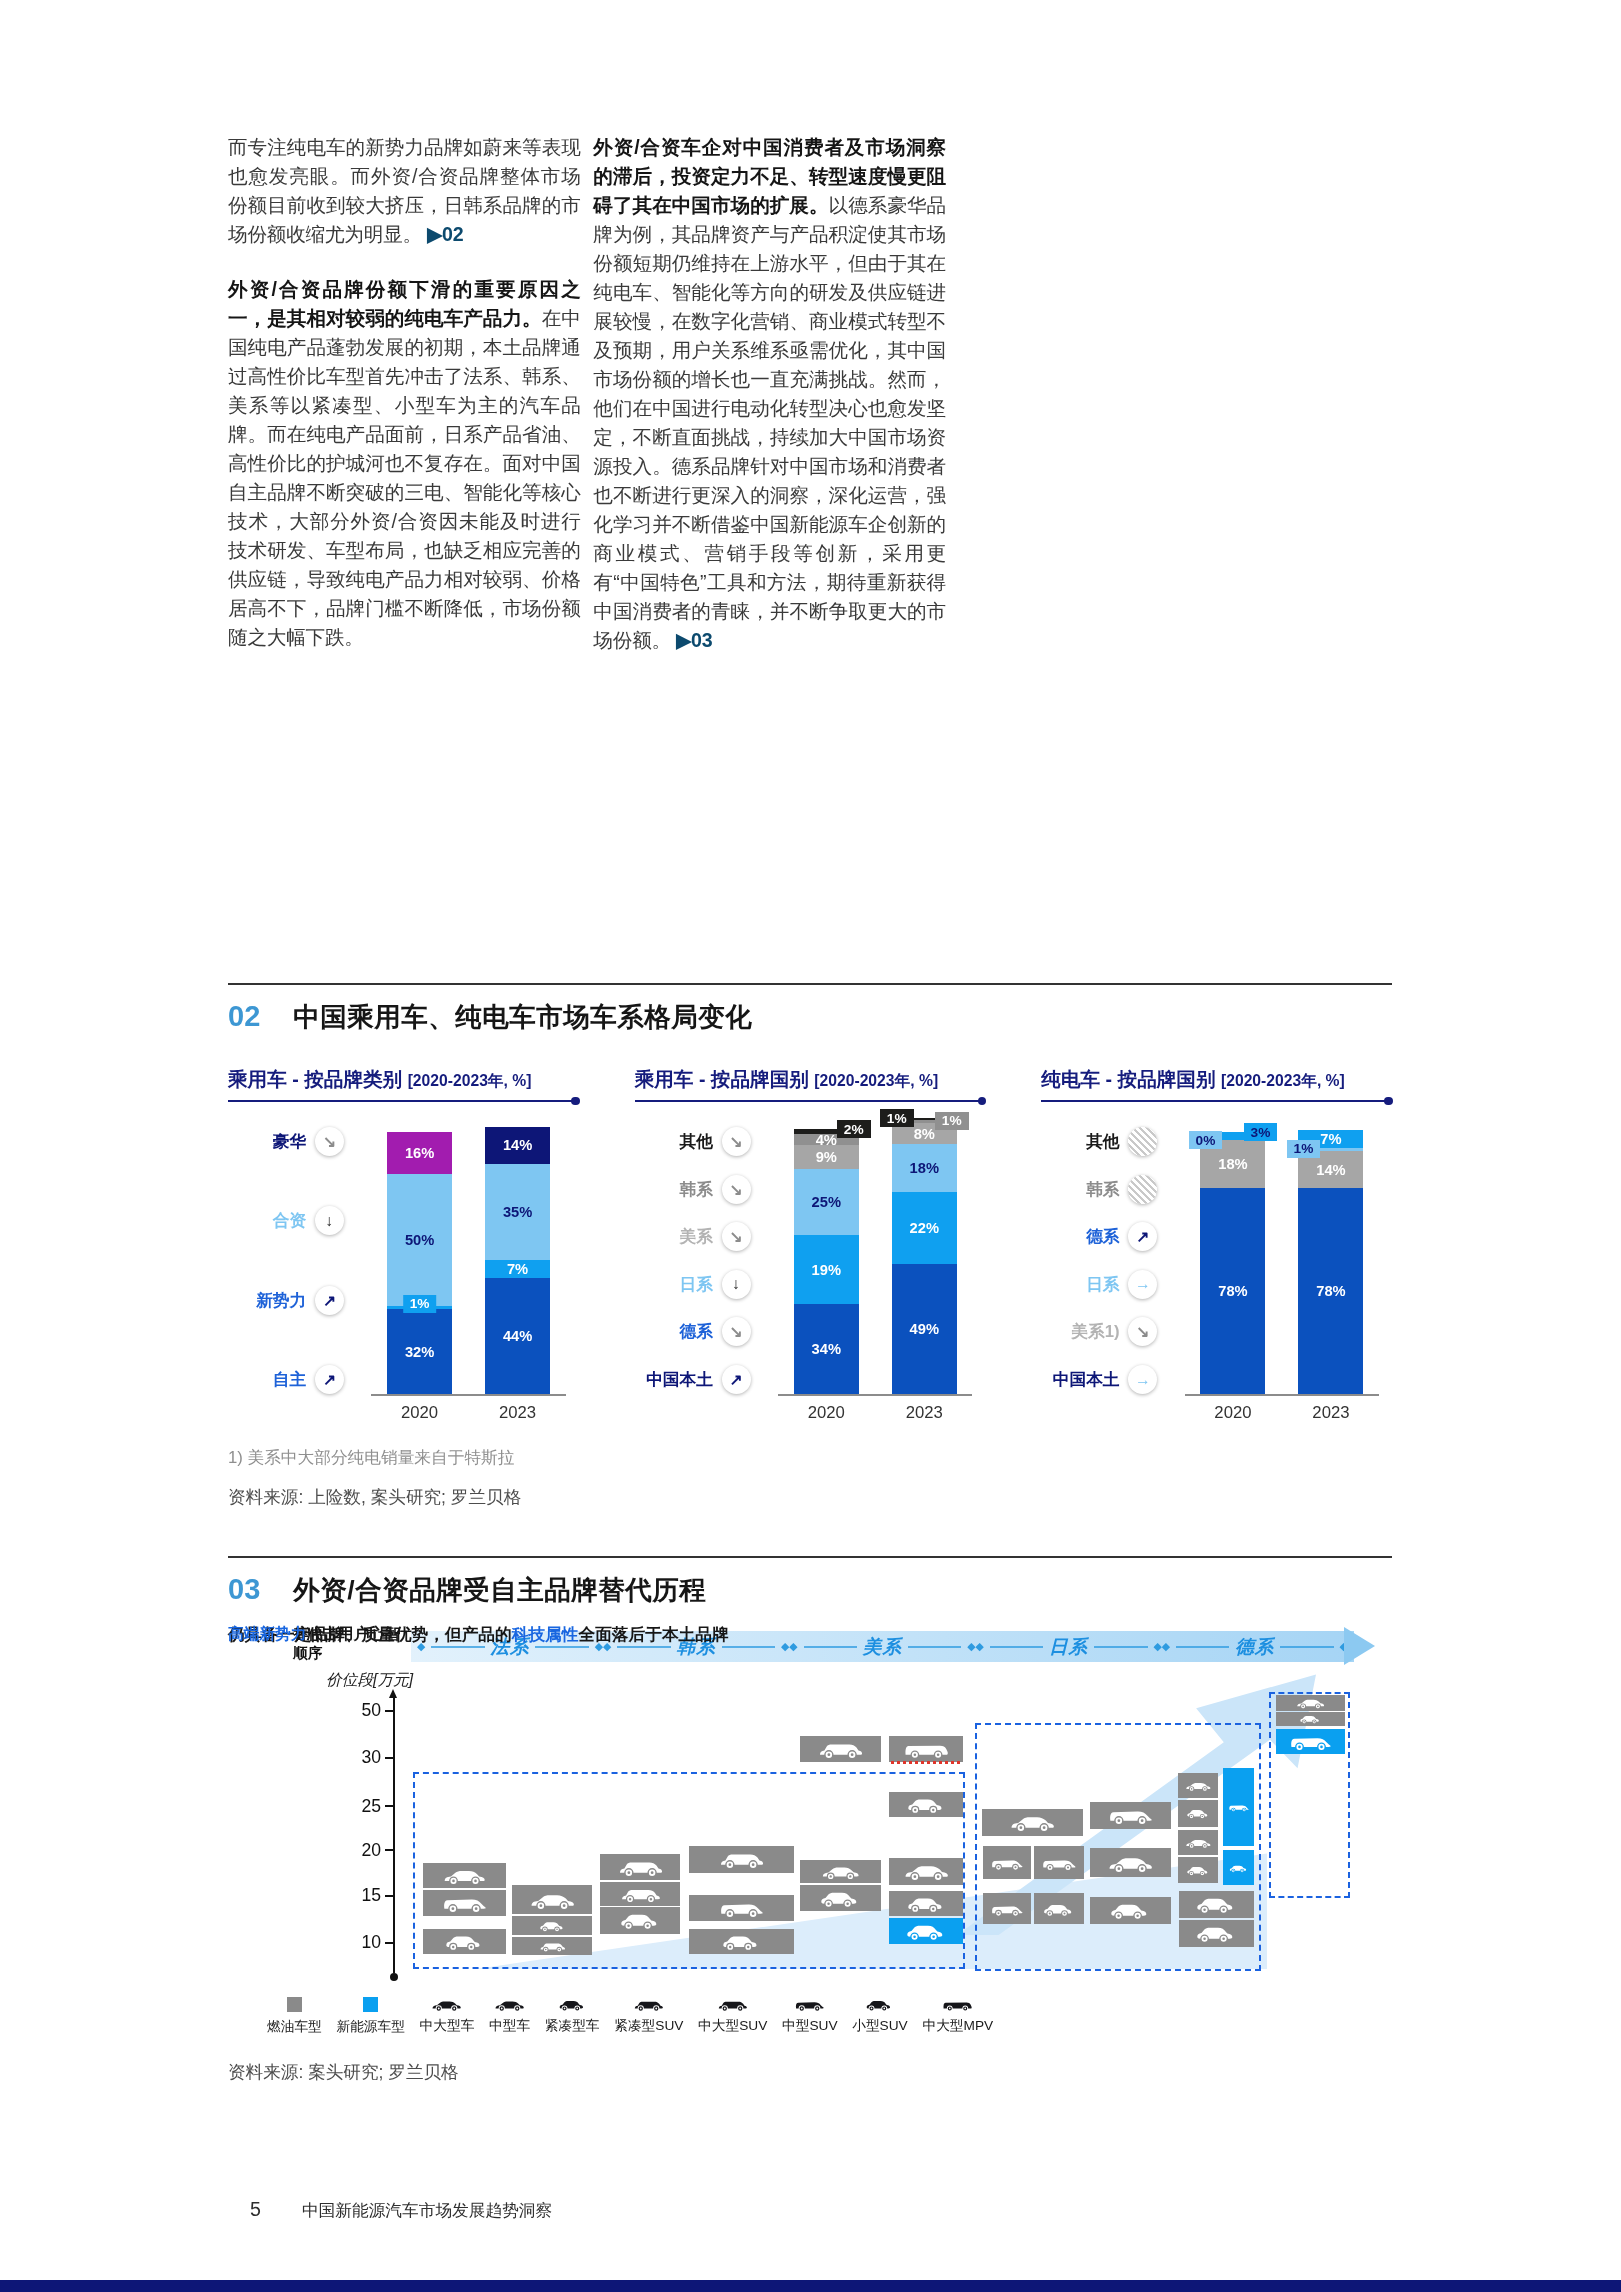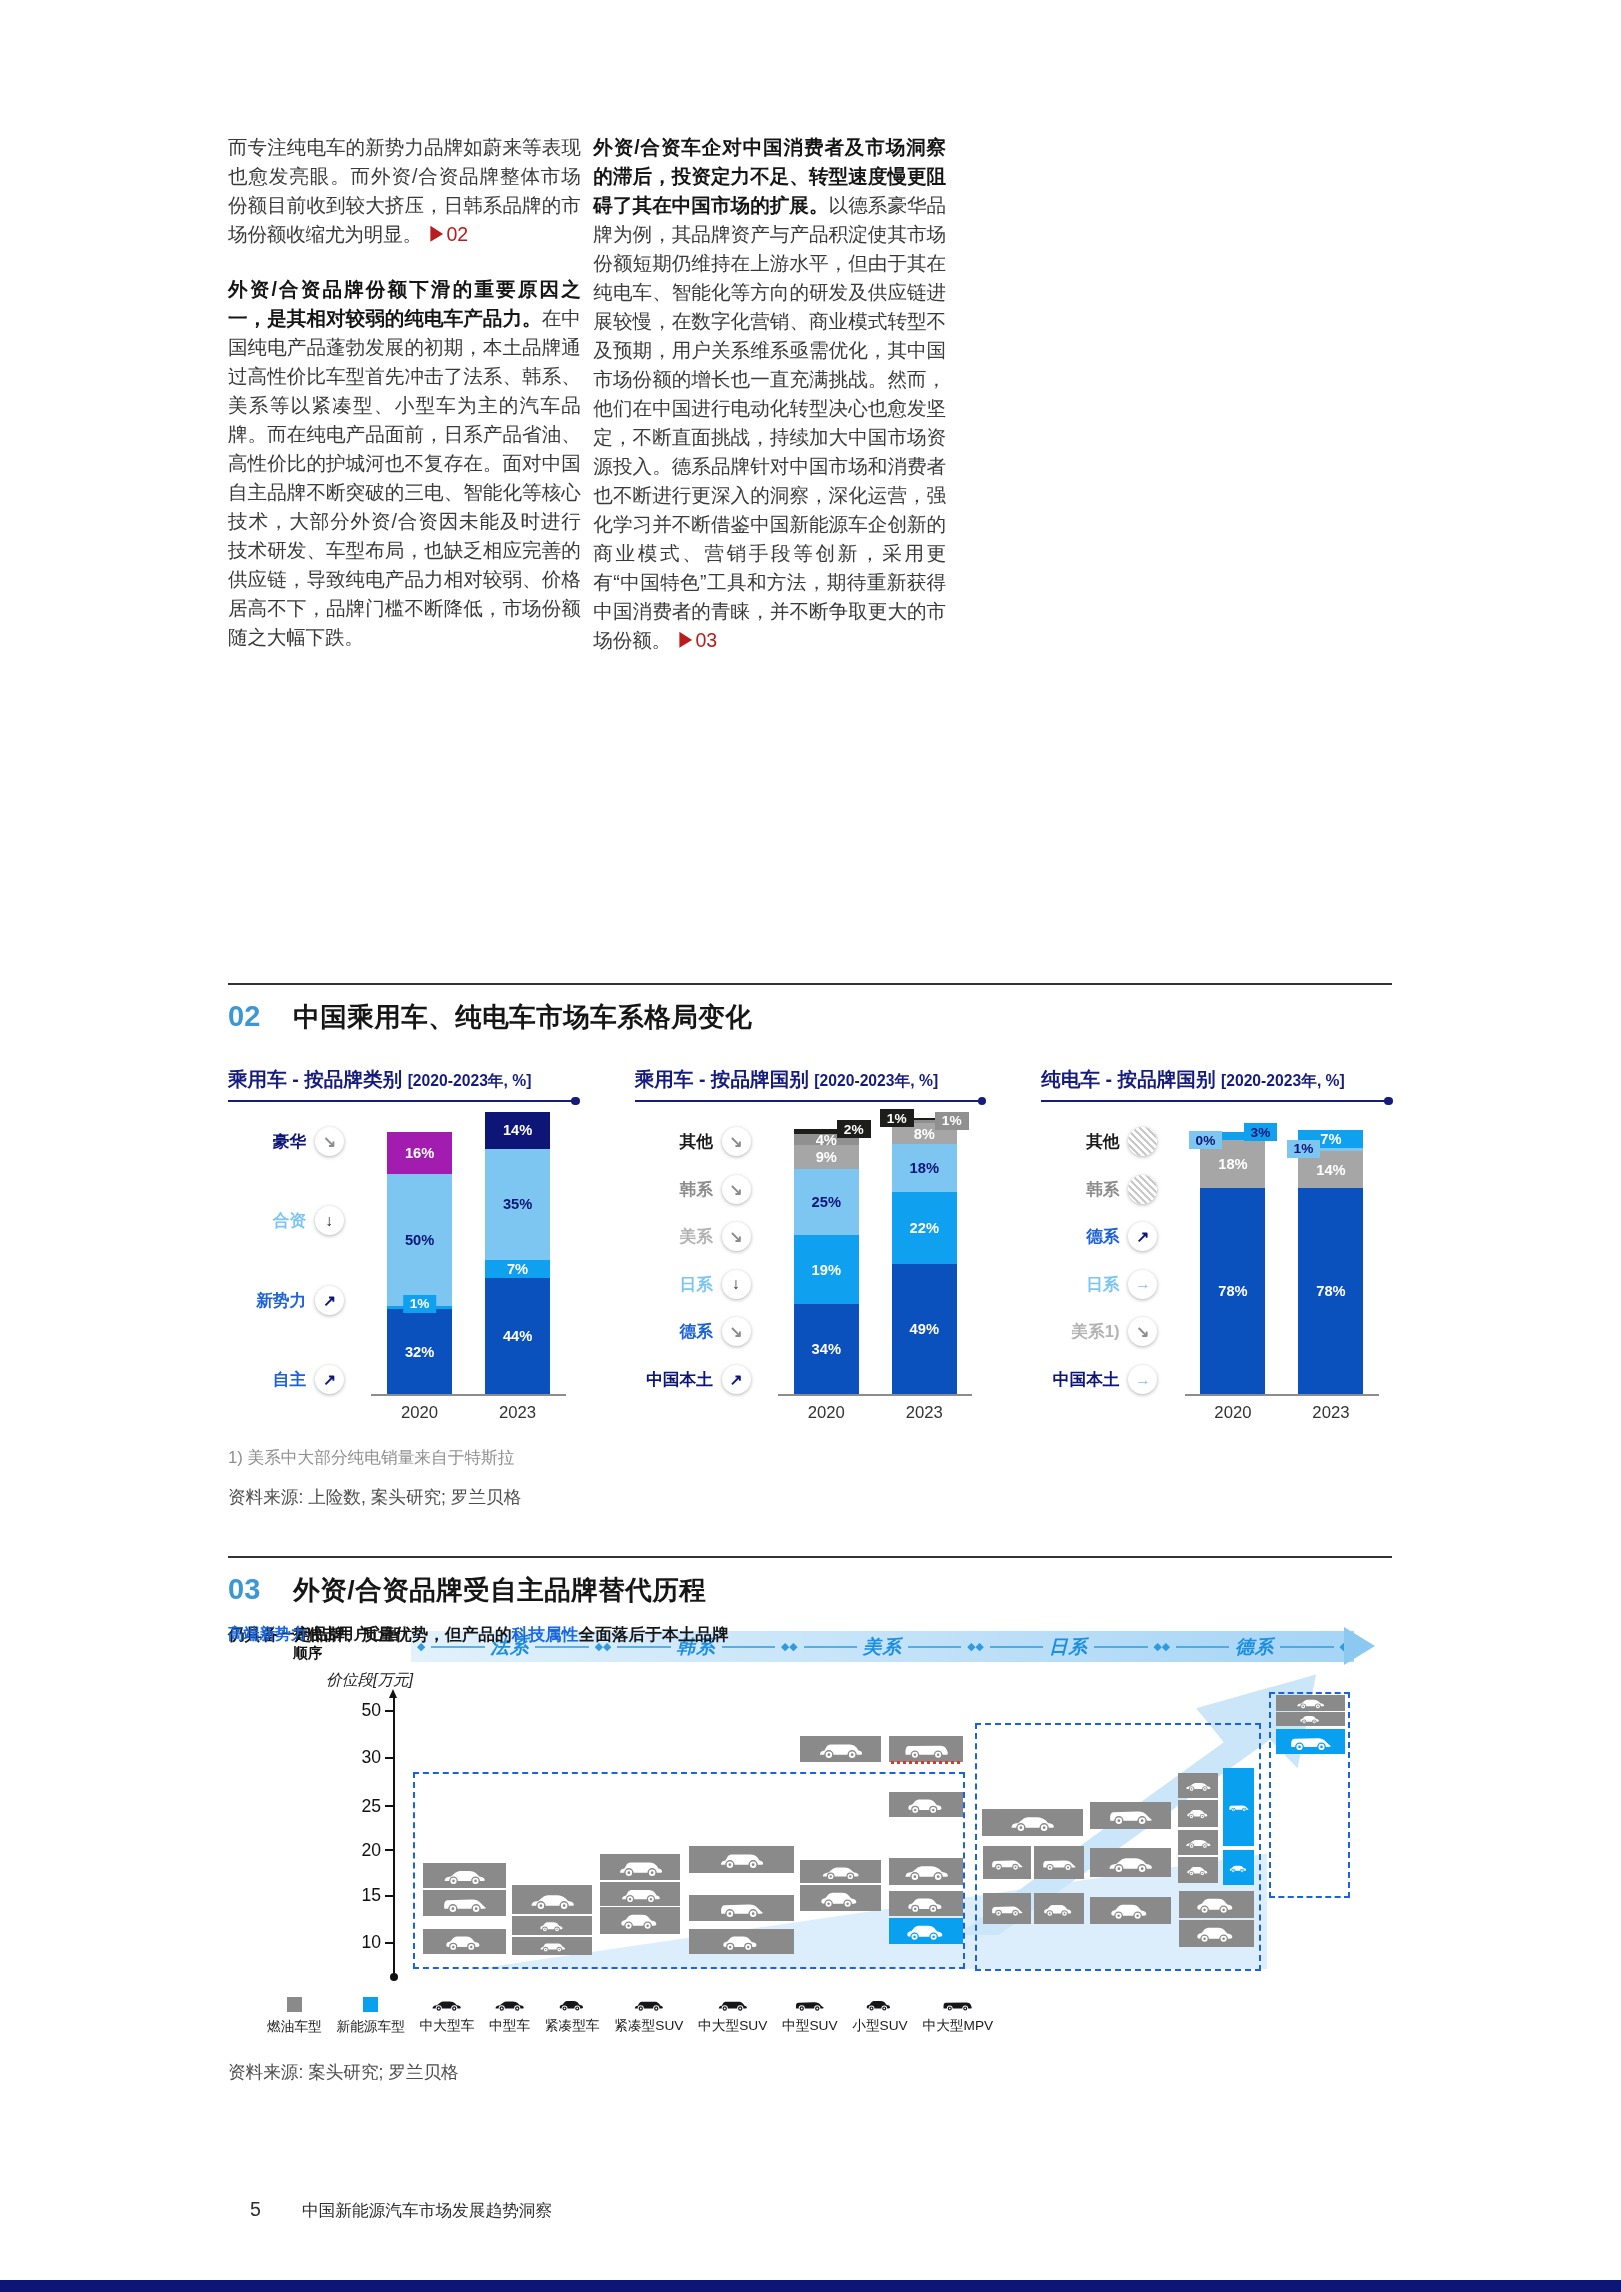--- a/index.html
+++ b/index.html
@@ -5,21 +5,21 @@
   html,body{margin:0;padding:0;background:#ffffff;}
   body{width:1621px;font-family:"Liberation Sans",sans-serif;}
   .page{position:relative;width:1621px;height:2293px;background:#fff;overflow:hidden;}
 
   
   .textcols{position:absolute;left:228px;top:133px;width:718px;display:flex;gap:12.7px;}
   .col{width:353px;font-size:19.6px;line-height:29px;text-align:justify;color:#3a3a3a;letter-spacing:-0.2px;}
   .col p{margin:0;}
   .col p + p{margin-top:25.5px;}
   .rkb{font-weight:bold;color:#151515;}
-  .rm{color:#b91c1c;font-weight:normal;white-space:nowrap;}
+  .rm{color:#0c4a6e;font-weight:bold;white-space:nowrap;}
 
   
   .sec{position:absolute;left:228px;width:1164px;}
   .rule{border-top:2px solid #333;}
   .sec-header{display:flex;align-items:baseline;gap:33px;margin-top:13.7px;}
   .sec-num{font-size:29px;font-weight:bold;color:#3D97D3;}
   .sec-title{font-size:26.5px;font-weight:bold;color:#161616;letter-spacing:0.5px;}
 
   
   .chart-row{display:flex;gap:56px;margin-top:31px;}
@@ -170,21 +170,21 @@
                     <span class="chip c" style="background: rgb(15, 160, 240); color: rgb(255, 255, 255);">1%</span>
                   </div>
                   <div class="seg" style="height: 85px; background: rgb(11, 81, 190);">
                     <span class="seglbl" style="color: rgb(255, 255, 255);">32%</span>
                   </div>
                 </div>
                 <div class="bar">
                   <div class="seg" style="height: 37px; background: rgb(13, 22, 119);">
                     <span class="seglbl" style="color: rgb(255, 255, 255);">14%</span>
                   </div>
-                  <div class="seg" style="height: 111px; background: rgb(126, 198, 242);">
+                  <div class="seg" style="height: 96px; background: rgb(126, 198, 242);">
                     <span class="seglbl" style="color: rgb(13, 22, 119);">35%</span>
                   </div>
                   <div class="seg" style="height: 18.5px; background: rgb(15, 160, 240);">
                     <span class="seglbl" style="color: rgb(255, 255, 255);">7%</span>
                   </div>
                   <div class="seg" style="height: 116px; background: rgb(11, 81, 190);">
                     <span class="seglbl" style="color: rgb(255, 255, 255);">44%</span>
                   </div>
                 </div>
               </div>

